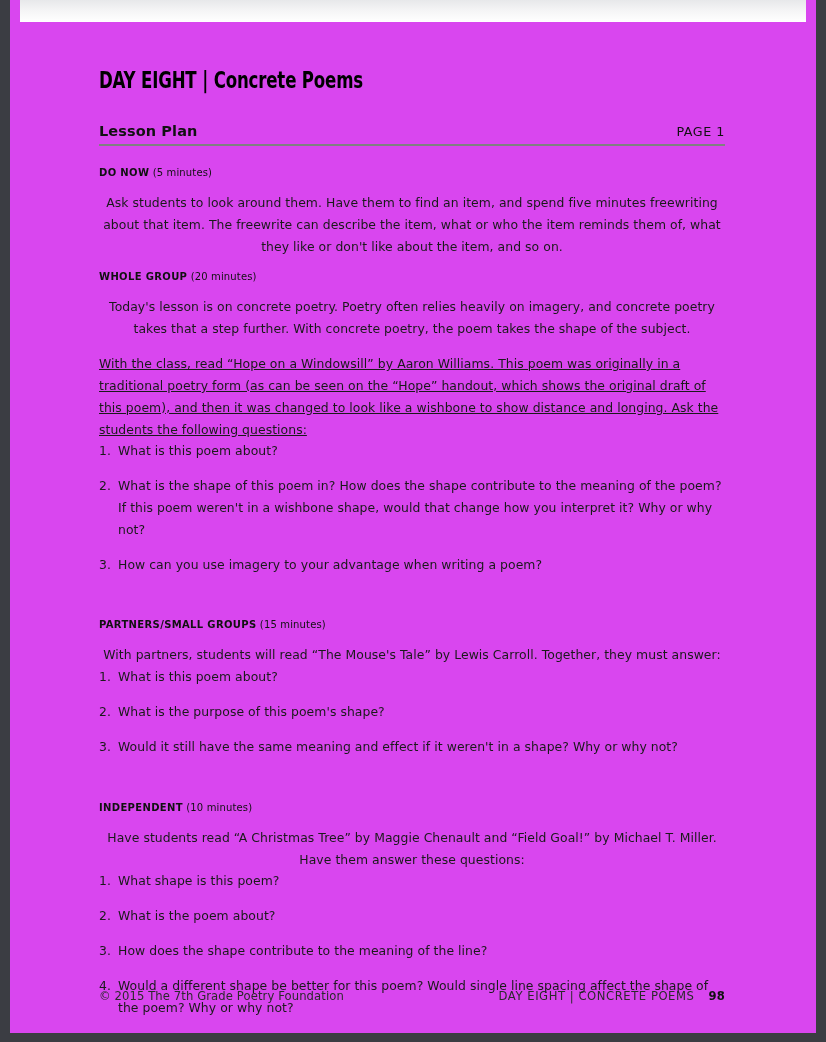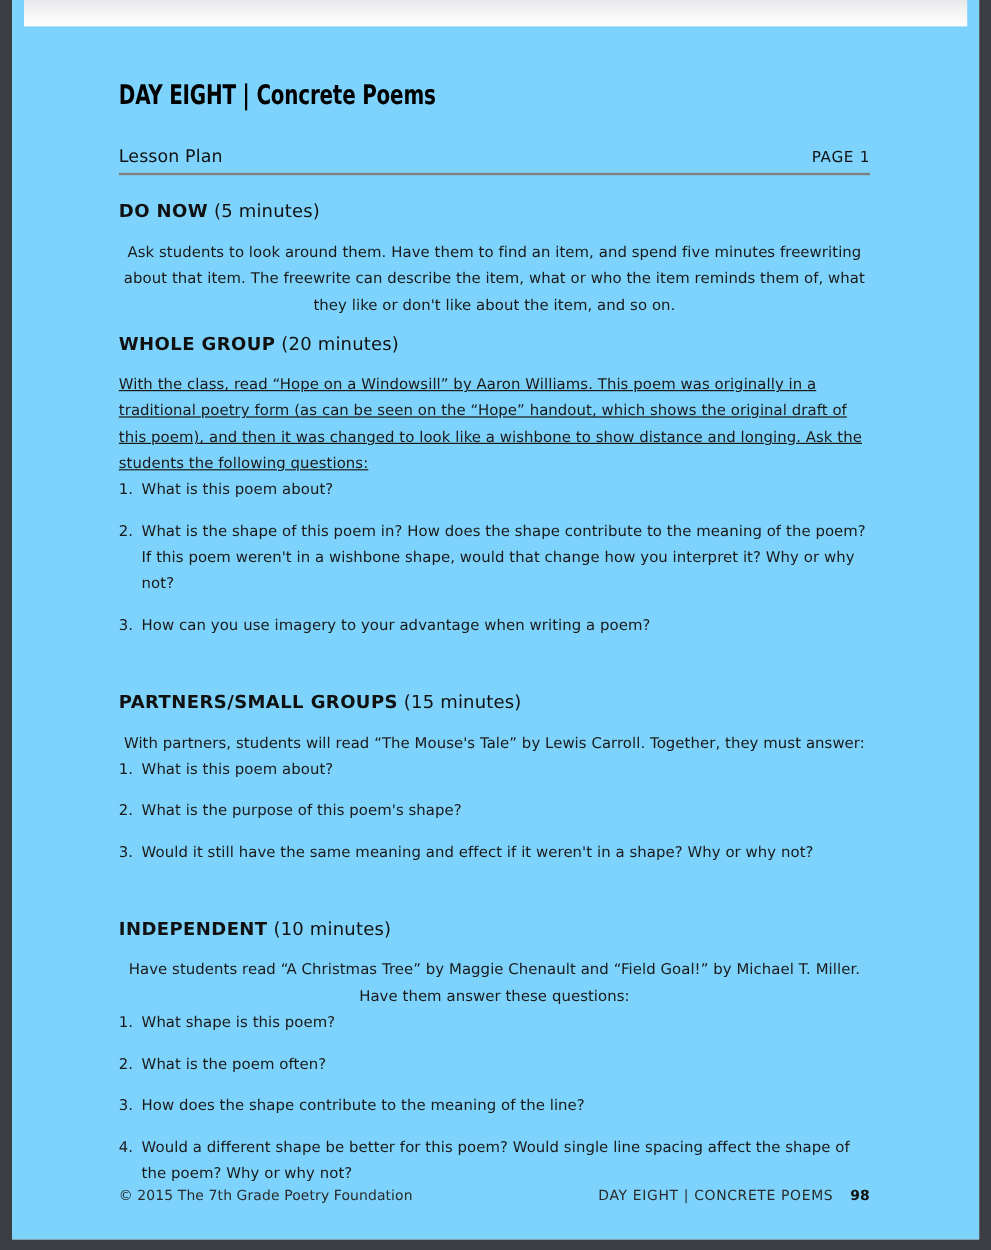--- a/index.html
+++ b/index.html
@@ -43,21 +43,21 @@
     z-index: 2;
   }
 
   
   #document-page {
     position: absolute;
     left: 10px;
     top: 0;
     width: 806px;
     height: 1033px;
-    background: #7dd3fc;
+    background: #d946ef;
     z-index: 1;
   }
 
   #page-content {
     position: absolute;
     left: 89px;
     top: 0;
     width: 626px;
   }
 
@@ -80,35 +80,35 @@
   #lesson-plan-bar {
     display: flex;
     align-items: baseline;
     justify-content: space-between;
     margin-top: 29px;
     padding-bottom: 5px;
     border-bottom: 2px solid #808080;
   }
   #lesson-plan-label {
     font-size: 14.5px;
-    font-weight: normal;
+    font-weight: bold;
     color: #111111;
     letter-spacing: 0.1px;
   }
   #page-indicator {
     font-size: 12.7px;
     font-weight: normal;
     color: #111111;
     letter-spacing: 0.55px;
   }
 
   
   .section { margin-top: 0; }
   .section-heading {
-    font-size: 15px;
+    font-size: 10px;
     color: #111111;
     margin: 0;
     letter-spacing: 0.15px;
   }
   .section-heading .sh-name {
     font-weight: bold;
     letter-spacing: 0.35px;
   }
   .section-heading .sh-duration {
     font-weight: normal;
@@ -207,20 +207,21 @@
       <p class="section-heading">
         <span class="sh-name">DO NOW</span><span class="sh-duration"> <span>(5 minutes)</span></span>
       </p>
       <p class="body-para gap-head-para">Ask students to look around them. Have them to find an item, and spend five minutes freewriting about that item. The freewrite can describe the item, what or who the item reminds them of, what they like or don't like about the item, and so on.</p>
     </section>
 
     <section class="section gap-section-lg">
       <p class="section-heading">
         <span class="sh-name">WHOLE GROUP</span><span class="sh-duration"> <span>(20 minutes)</span></span>
       </p>
+      <p class="body-para gap-head-para">Today's lesson is on concrete poetry. Poetry often relies heavily on imagery, and concrete poetry takes that a step further. With concrete poetry, the poem takes the shape of the subject.</p>
       <p class="body-para gap-para-para">With the class, read “Hope on a Windowsill” by Aaron Williams. This poem was originally in a traditional poetry form (as can be seen on the “Hope” handout, which shows the original draft of this poem), and then it was changed to look like a wishbone to show distance and longing. Ask the students the following questions:</p>
       <ol class="q-list gap-para-list">
         <li>
           <span class="q-num">1.</span>
           <span class="q-text">What is this poem about?</span>
         </li>
         <li class="gap-li">
           <span class="q-num">2.</span>
           <span class="q-text">What is the shape of this poem in? How does the shape contribute to the meaning of the poem? If this poem weren't in a wishbone shape, would that change how you interpret it? Why or why not?</span>
         </li>
@@ -257,21 +258,21 @@
         <span class="sh-name">INDEPENDENT</span><span class="sh-duration"> <span>(10 minutes)</span></span>
       </p>
       <p class="body-para gap-head-para">Have students read “A Christmas Tree” by Maggie Chenault and “Field Goal!” by Michael T. Miller. Have them answer these questions:</p>
       <ol class="q-list gap-para-list">
         <li>
           <span class="q-num">1.</span>
           <span class="q-text">What shape is this poem?</span>
         </li>
         <li class="gap-li">
           <span class="q-num">2.</span>
-          <span class="q-text">What is the poem often?</span>
+          <span class="q-text">What is the poem about?</span>
         </li>
         <li class="gap-li">
           <span class="q-num">3.</span>
           <span class="q-text">How does the shape contribute to the meaning of the line?</span>
         </li>
         <li class="gap-li">
           <span class="q-num">4.</span>
           <span class="q-text">Would a different shape be better for this poem? Would single line spacing affect the shape of the poem? Why or why not?</span>
         </li>
       </ol>

